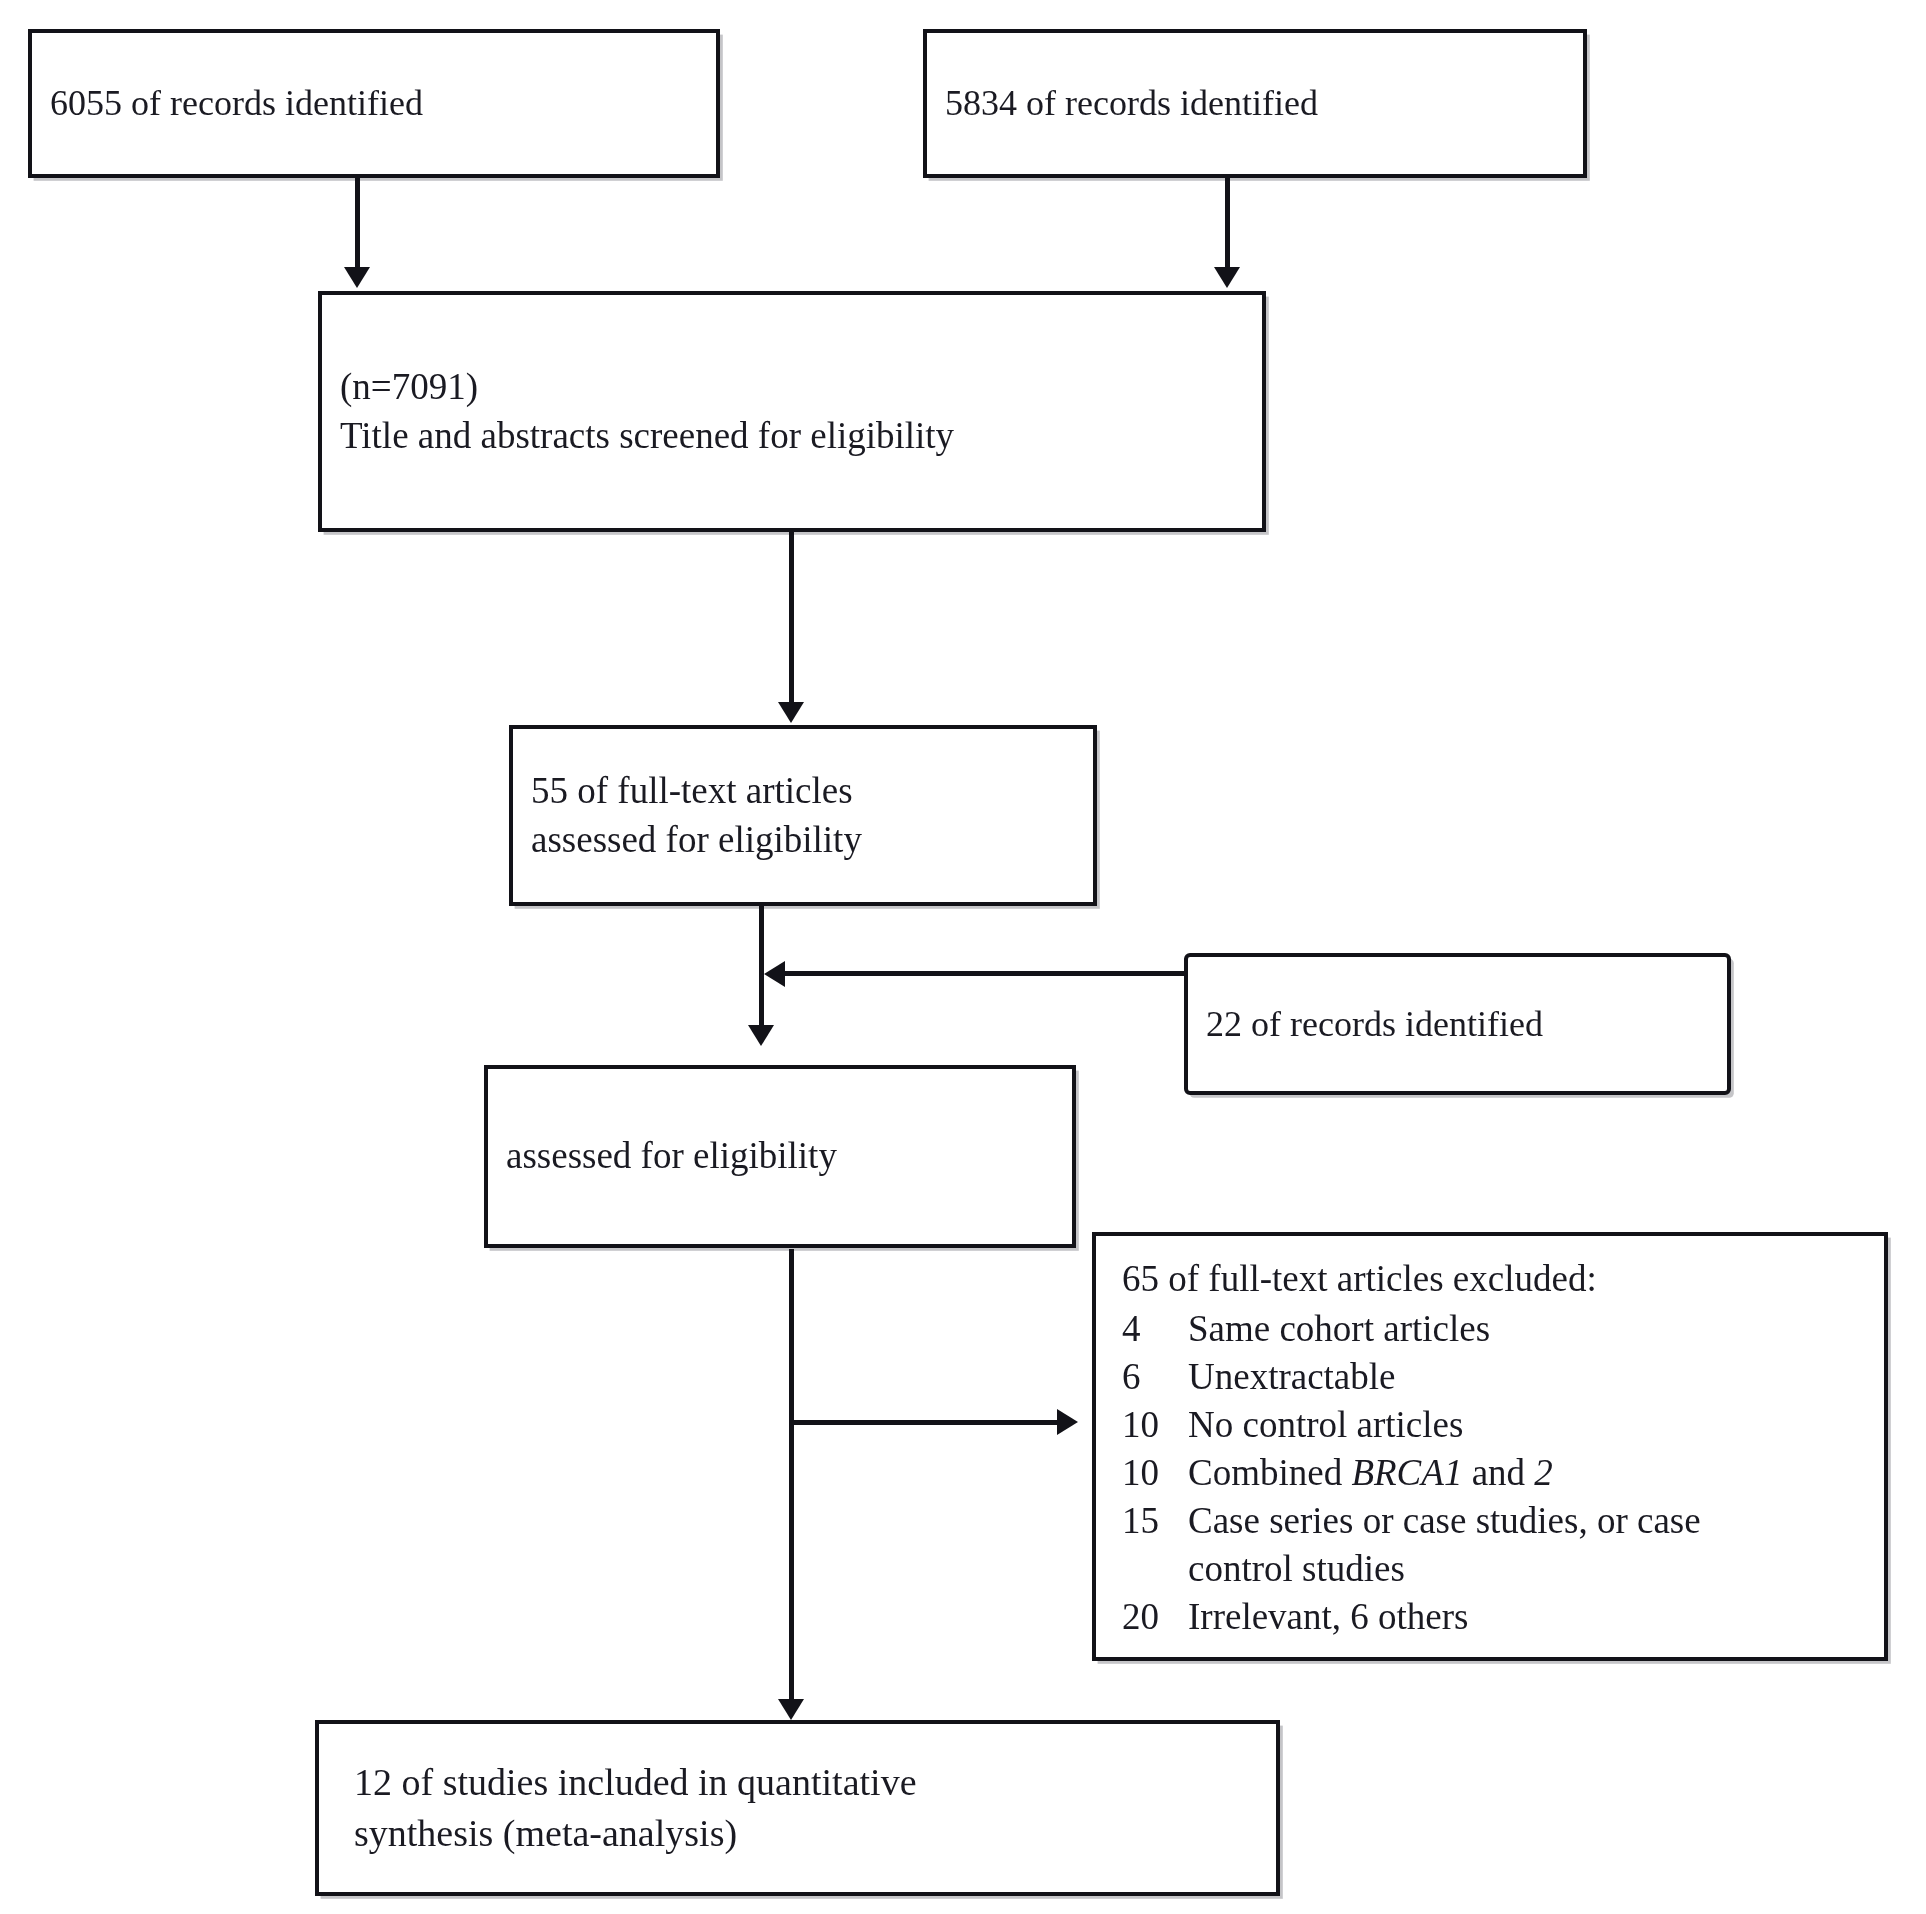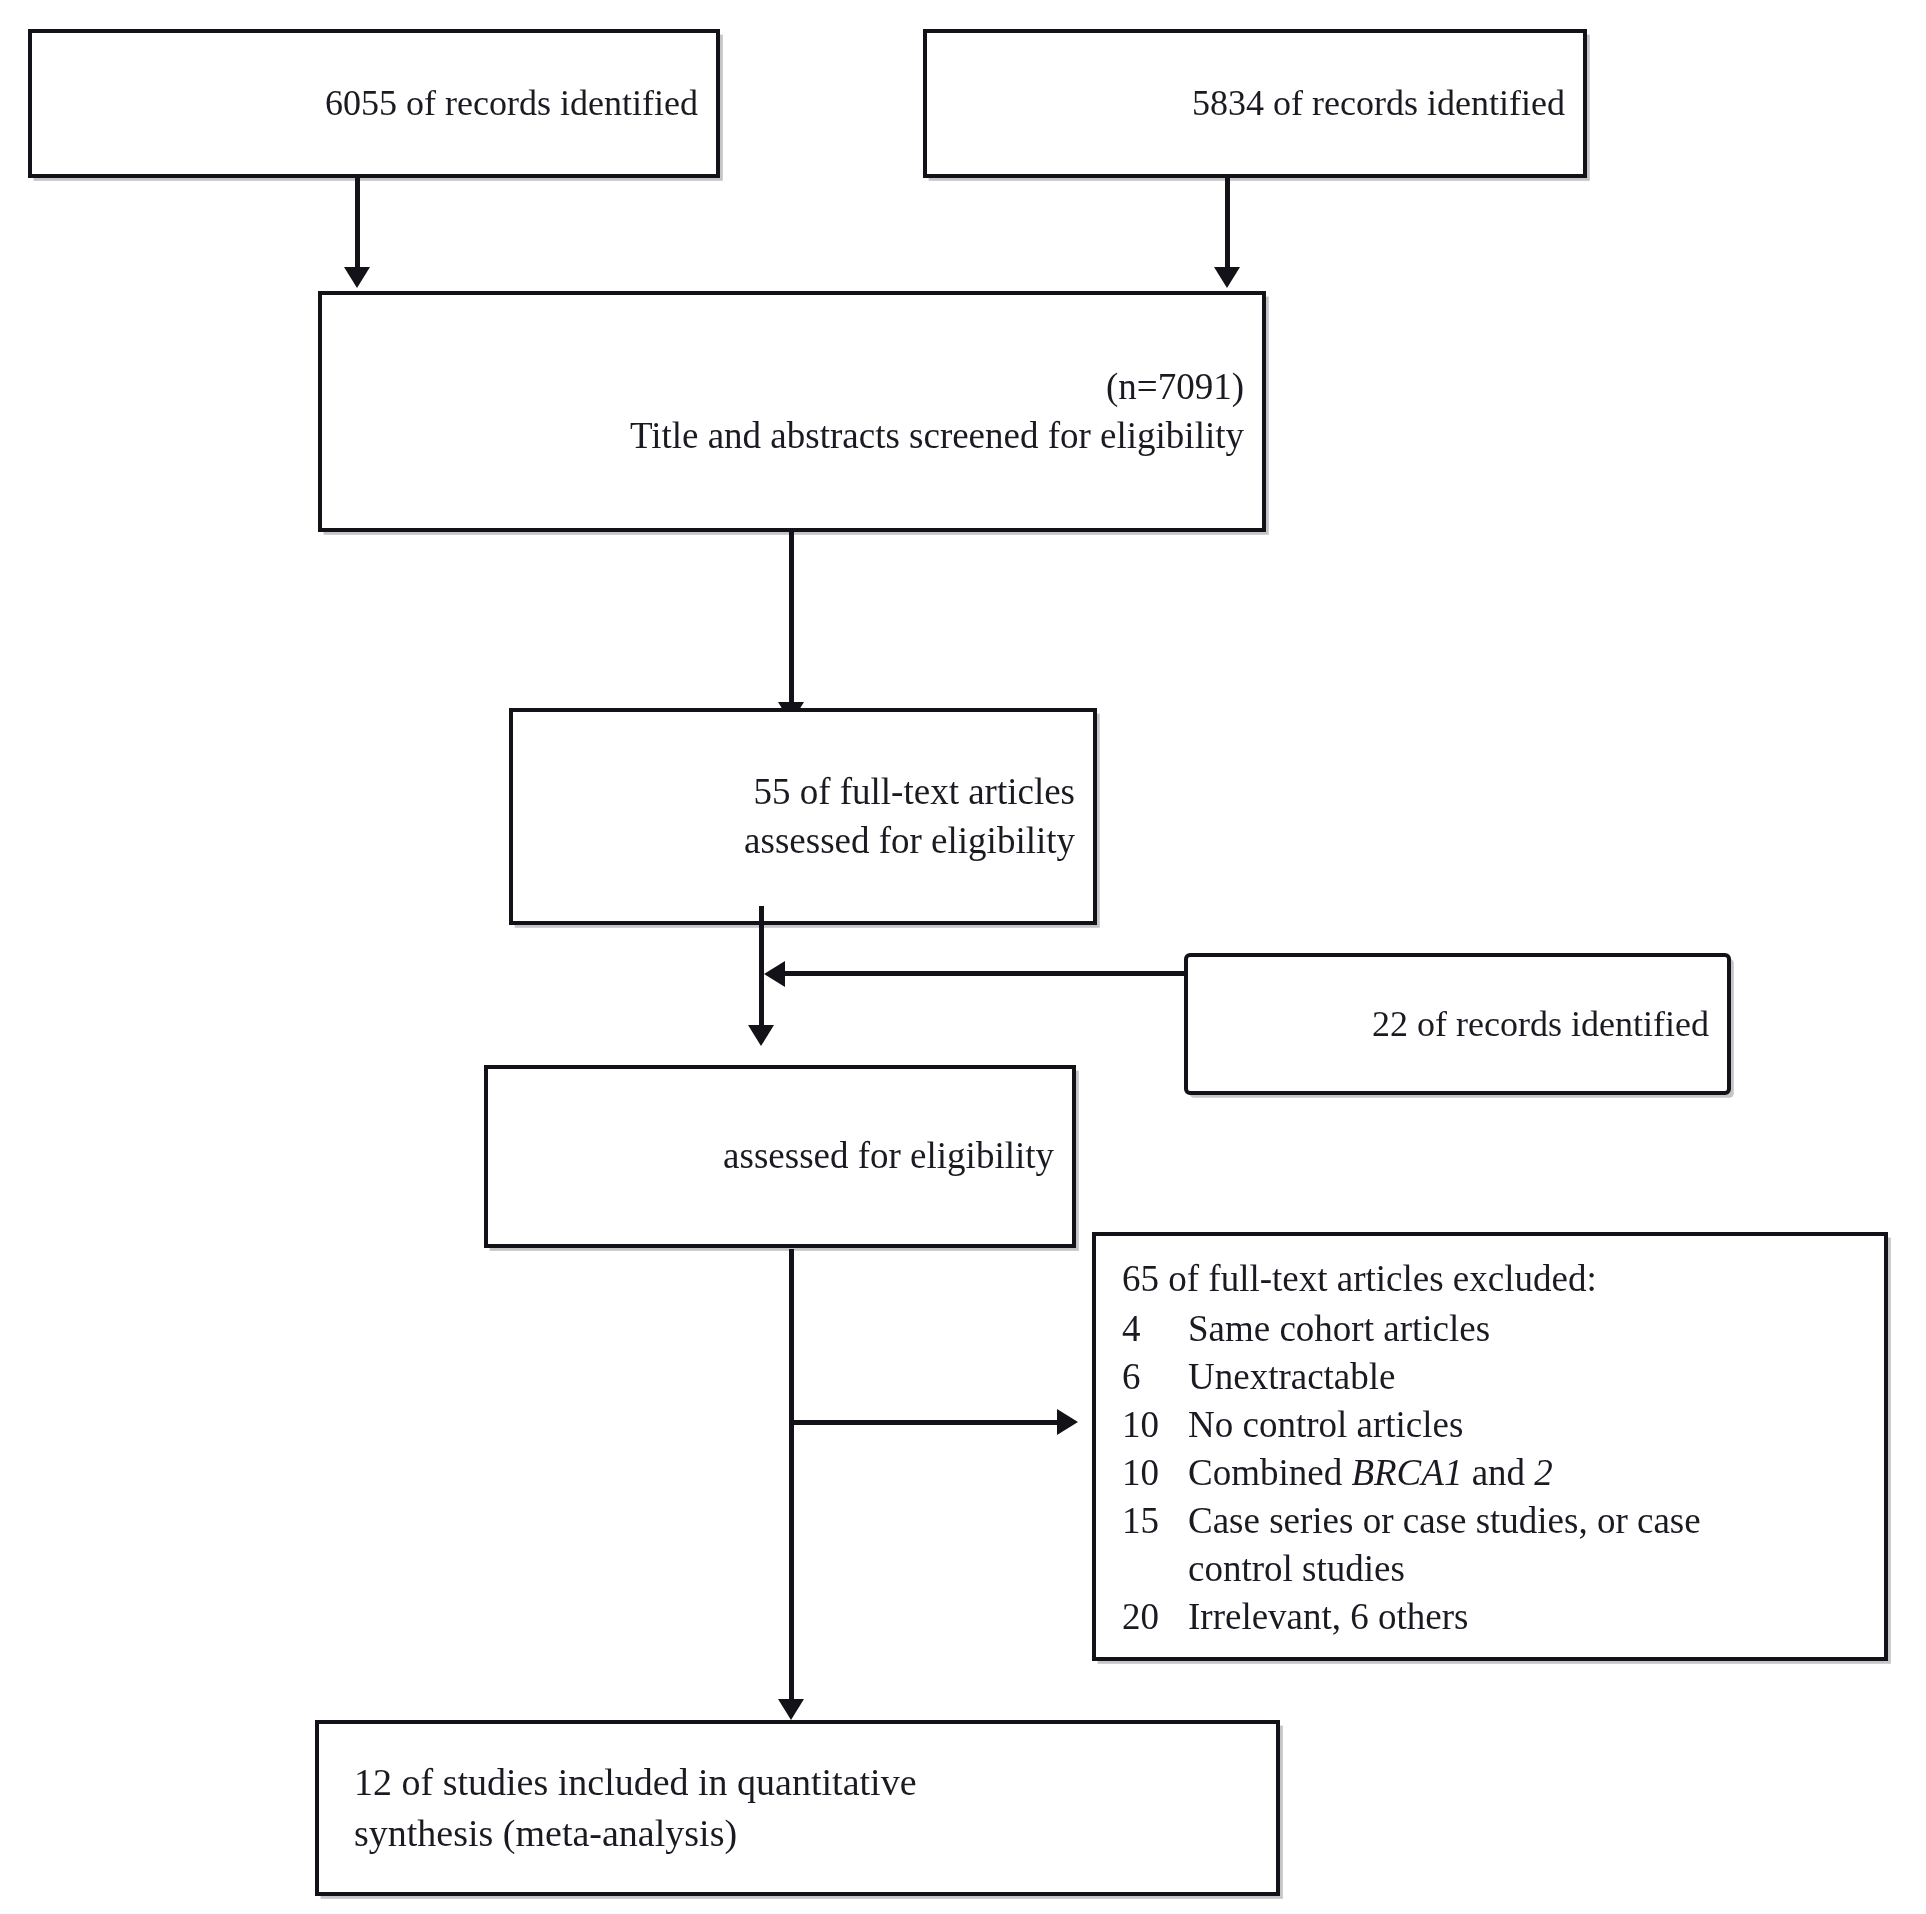--- a/index.html
+++ b/index.html
@@ -26,21 +26,21 @@
     border: 4.8px solid #121218;
     box-shadow: 4.2px 4.2px 0 -1.4px rgba(150,150,155,0.55);
     display: flex;
     flex-direction: column;
     justify-content: center;
   }
   .box .ln {
     display: block;
     white-space: nowrap;
   }
-  .center .ln { text-align: right; }
+  .center .ln { text-align: left; }
   .left   .ln { text-align: left; }
 
   .t-52 { font-size: 36px; line-height: 1.30; }
   .t-54 { font-size: 37px; line-height: 1.30; }
   .t-55 { font-size: 38px; line-height: 1.34; }
 
   .pad-c { padding: 0 18px; }
   .pad-l { padding: 0 35px; }
 
   
@@ -124,21 +124,21 @@
   <div class="arrow arrow-down" style="left:1214px; top:267px;"></div>
 
   <div class="box center pad-c t-54" style="left:318px; top:291px; width:948px; height:241px;">
     <span class="ln">(n=7091)</span>
     <span class="ln">Title and abstracts screened for eligibility</span>
   </div>
 
   <div class="vline" style="left:789px; top:531px; height:173px;"></div>
   <div class="arrow arrow-down" style="left:778px; top:702px;"></div>
 
-  <div class="box center pad-c t-54" style="left:509px; top:708px; width:588px; height:217px;">
+  <div class="box center pad-c t-54" style="left:509px; top:725px; width:588px; height:181px;">
     <span class="ln">55 of full-text articles</span>
     <span class="ln">assessed for eligibility</span>
   </div>
 
   <div class="vline" style="left:759px; top:906px; height:121px;"></div>
   <div class="arrow arrow-down" style="left:748px; top:1025px;"></div>
 
   <div class="box center pad-c t-52" style="left:1184px; top:953px; width:547px; height:142px;border-radius:6px;">
     <span class="ln">22 of records identified</span>
   </div>

